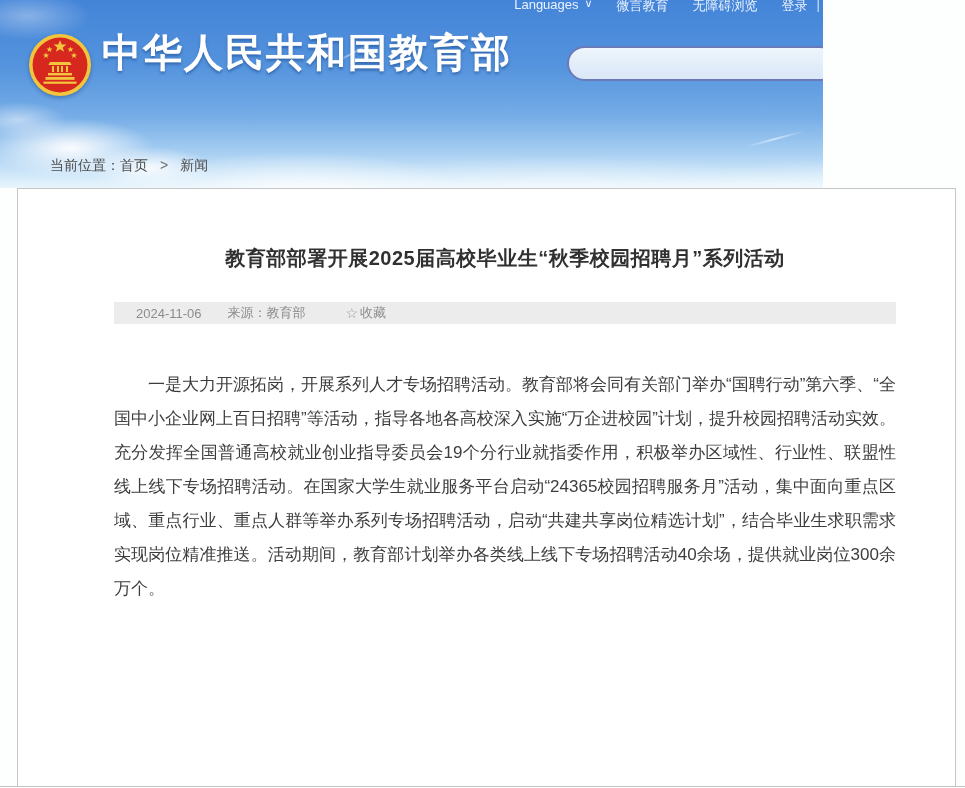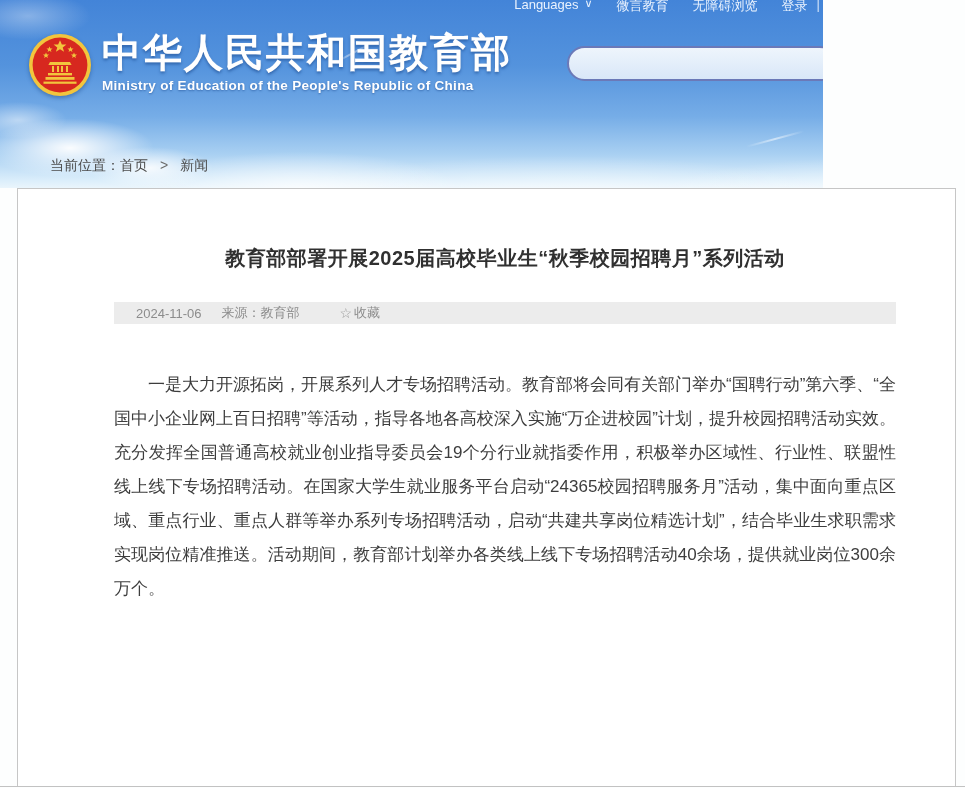--- a/index.html
+++ b/index.html
@@ -61,21 +61,21 @@
   
   .card { position:absolute; top:188px; left:17px; width:939px; height:598px;
     background:#fff; border:1px solid #c6c6c6; border-bottom:none; }
   .card-inner { padding:56px 59px 0 96px; }
 
   .article-title { text-align:center; font-size:20px; font-weight:bold; color:#303030;
     letter-spacing:.5px; margin-bottom:30px; }
 
   .meta-bar { background:#ececec; height:22px; display:flex; align-items:center;
     font-size:13px; color:#8c8c8c; padding-left:22px; margin-bottom:44px; }
-  .meta-bar .m-date { margin-right:20px;text-align:right; }
+  .meta-bar .m-date { margin-right:26px;text-align:right; }
   .meta-bar .m-source { margin-right:40px; }
   .meta-bar .fav { display:flex; align-items:center; cursor:pointer; color:#8c8c8c; }
   .meta-bar .fav .star { font-size:14px; margin-right:2px; color:#9a9a9a; }
 
   .article-body p { font-size:17px; line-height:34px; color:#3d3d3d; text-align:justify;
     text-indent:2em; margin-bottom:26px; }
 
   .bottom-edge { position:absolute; left:0; right:0; bottom:1px; border-top:1px solid #c2c2c2; }
 </style>
 </head>
@@ -117,21 +117,20 @@
           <rect x="29" y="33" width="2" height="6"></rect>
           <rect x="33" y="33" width="2" height="6"></rect>
           <rect x="38" y="33" width="2" height="6"></rect>
           <rect x="20" y="40" width="24" height="2.4"></rect>
           <rect x="17.5" y="44" width="29" height="2.8"></rect>
           <rect x="15.5" y="48.6" width="33" height="2.2"></rect>
         </g>
       </svg>
       <div class="brand-text">
         <div class="site-title">中华人民共和国教育部</div>
-        <div class="site-subtitle">Ministry of Education of the People's Republic of China</div>
       </div>
     </div>
 
     <input class="search-pill" type="text" style="">
 
     <div class="breadcrumb">
       <span>当前位置：</span>
       <span class="crumb">首页</span>
       <span class="bsep">&gt;</span>
       <span class="crumb">新闻</span>

